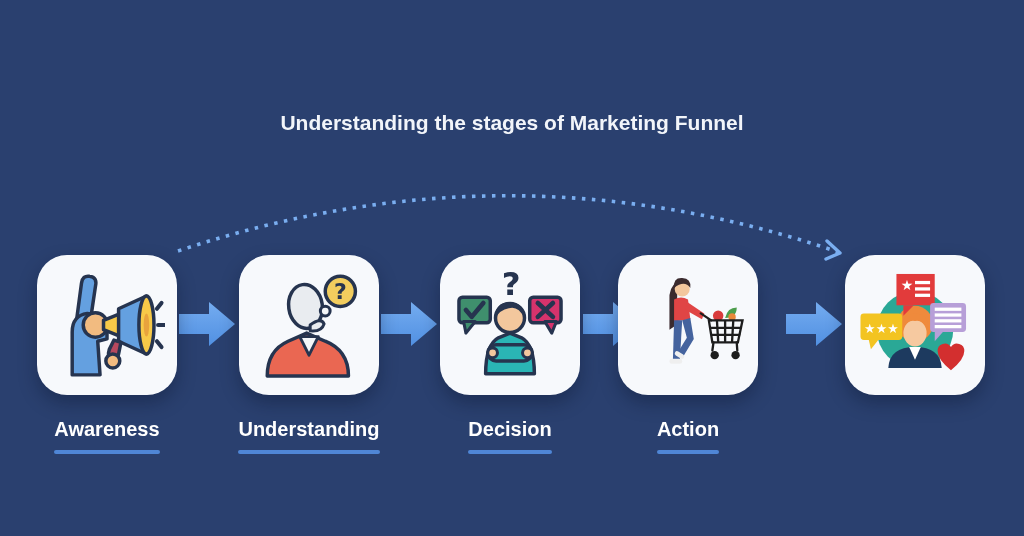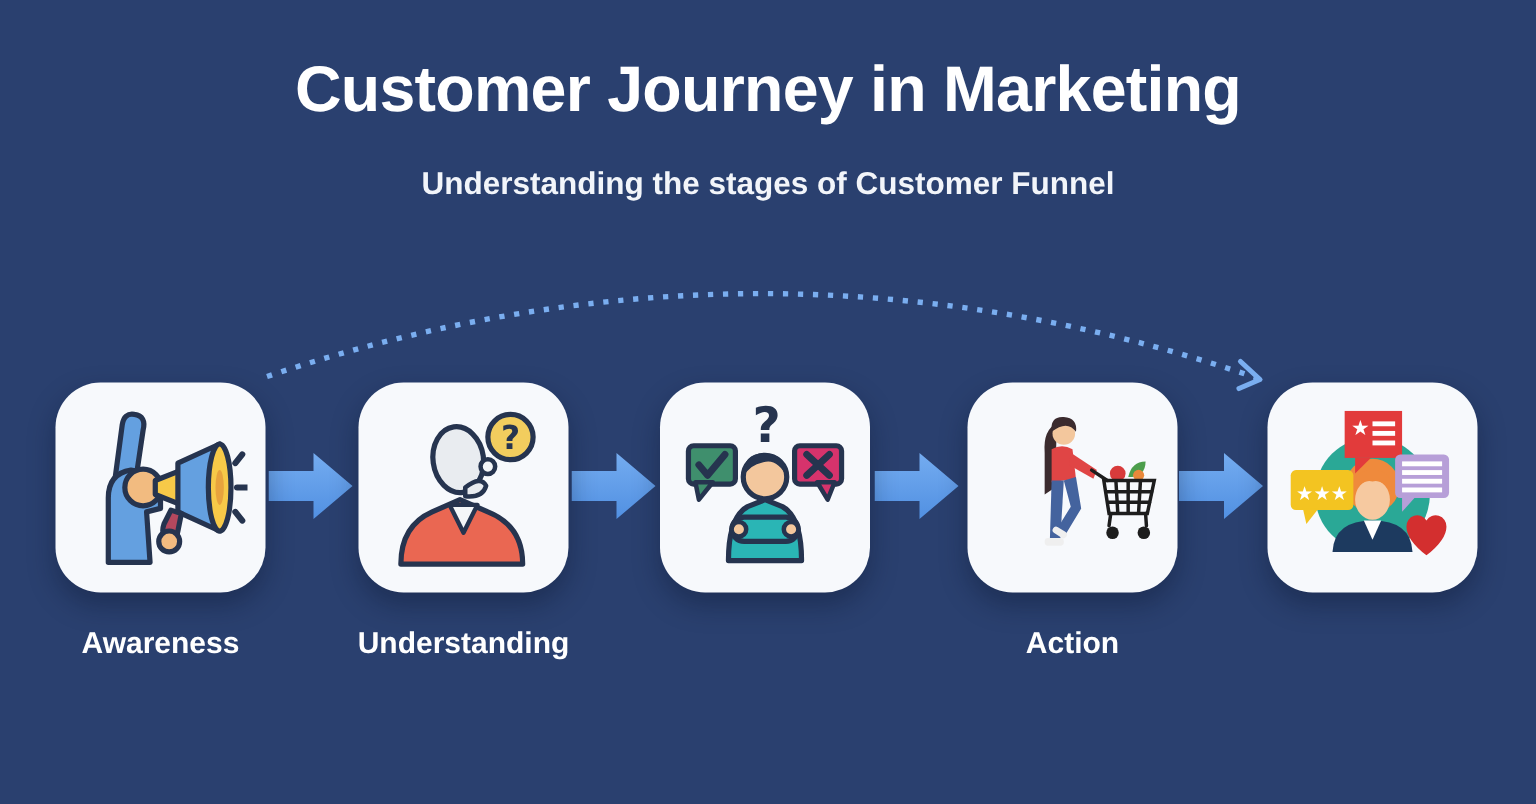--- a/index.html
+++ b/index.html
@@ -32,21 +32,21 @@
     display:flex; flex-direction:column; align-items:center;
   }
   .stage-box {
     width:140px; height:140px;
     background:#f7f9fc; border-radius:30px;
     box-shadow:0 8px 18px rgba(8,16,40,.35);
     display:flex; align-items:center; justify-content:center;
   }
   .label-group {
     margin-top:23px;
-    display:inline-flex; flex-direction:row; align-items:center;
+    display:inline-flex; flex-direction:column; align-items:center;
   }
   .stage-label {
     color:#ffffff; font-size:20px; font-weight:bold; white-space:nowrap;
   }
   .stage-underline {
     height:4px; border-radius:2px; background:#4f86d6;
     margin-top:9px; align-self:stretch;
   }
 
   .flow-arrow { position:absolute; top:300px; width:58px; height:48px; }
@@ -60,22 +60,21 @@
 
   <svg class="defs-holder" aria-hidden="true">
     <defs>
       <linearGradient id="arrowGrad" x1="0" y1="0" x2="0" y2="1">
         <stop offset="0" stop-color="#74acf0"></stop>
         <stop offset="1" stop-color="#5190e2"></stop>
       </linearGradient>
     </defs>
   </svg>
 
-  <div class="title">Customer Journey in Marketing</div>
-  <div class="subtitle">Understanding the stages of Customer Funnel</div>
+  <div class="subtitle">Understanding the stages of Marketing Funnel</div>
 
   <svg class="arc-layer" viewBox="0 0 1024 536">
     <path d="M178,251 Q510,140 838,252" fill="none" stroke="#7aaef0" stroke-width="3.6" stroke-dasharray="3.5 6.5"></path>
     <path d="M827,241 L840,253 L826,259" fill="none" stroke="#7aaef0" stroke-width="3.4" stroke-linecap="round" stroke-linejoin="round"></path>
   </svg>
 
   <svg class="flow-arrow" style="left:179px" viewBox="0 0 58 48">
     <polygon points="0,14 30,14 30,2 56,24 30,46 30,34 0,34" fill="url(#arrowGrad)"></polygon>
   </svg>
   <svg class="flow-arrow" style="left:381px" viewBox="0 0 58 48">
@@ -143,23 +142,27 @@
         <line x1="74" y1="31" x2="87" y2="43" stroke="#26344f" stroke-width="4" stroke-linecap="round"></line>
         <line x1="87" y1="31" x2="74" y2="43" stroke="#26344f" stroke-width="4" stroke-linecap="round"></line>
         <circle cx="50" cy="44" r="12.5" fill="#f3c79d" stroke="#26344f" stroke-width="3"></circle>
         <path d="M37.5,44 Q37,30 50,30.5 Q63,31 62.5,44 Q57,33 49,35.5 Q41,37 37.5,44 Z" fill="#26344f"></path>
         <path d="M29,92 Q29,67 40,61 L50,57 60,61 Q71,67 71,92 Z" fill="#2ab5b5" stroke="#26344f" stroke-width="3" stroke-linejoin="round"></path>
         <rect x="31" y="67" width="38" height="14" rx="7" fill="#2ab5b5" stroke="#26344f" stroke-width="3"></rect>
         <circle cx="35" cy="74" r="4.2" fill="#f3c79d" stroke="#26344f" stroke-width="2.6"></circle>
         <circle cx="65" cy="74" r="4.2" fill="#f3c79d" stroke="#26344f" stroke-width="2.6"></circle>
       </svg>
     </div>
-  </div>
-
-  <div class="stage" style="left:630px">
+    <div class="label-group">
+      <div class="stage-label">Decision</div>
+      <div class="stage-underline"></div>
+    </div>
+  </div>
+
+  <div class="stage" style="left:603px">
     <div class="stage-box">
       <svg width="116" height="116" viewBox="0 0 100 100">
         <path d="M41,13 Q33,17 34,30 L34,54 L40,50 Z" fill="#3b2b2e"></path>
         <circle cx="45" cy="19" r="6.5" fill="#f3c79d"></circle>
         <path d="M38,18 Q37,9 45,9.5 Q53,10 52,18 Q47,11 38,18 Z" fill="#3b2b2e"></path>
         <path d="M38,28 Q44,24.5 50,28 L52,45 L38,47 Z" fill="#e04545"></path>
         <path d="M49,30 L64,40 L62,45 L48,37 Z" fill="#e04545"></path>
         <path d="M38,46 L45,46 L43,80 L37,80 Z" fill="#44639e"></path>
         <path d="M45,46 L52,44 L55,62 L46,77 L41,74 L49,61 Z" fill="#44639e"></path>
         <rect x="34" y="79" width="11" height="4.5" rx="2" fill="#efefef"></rect>

